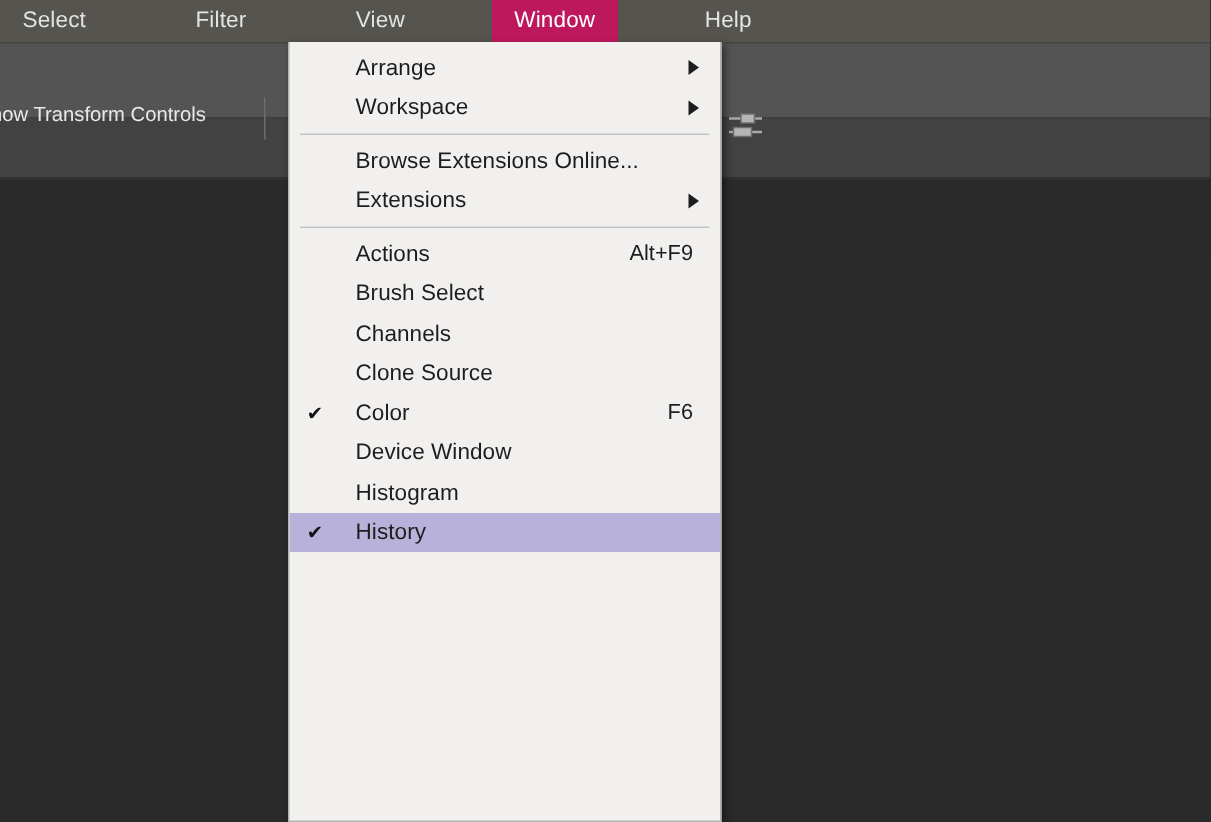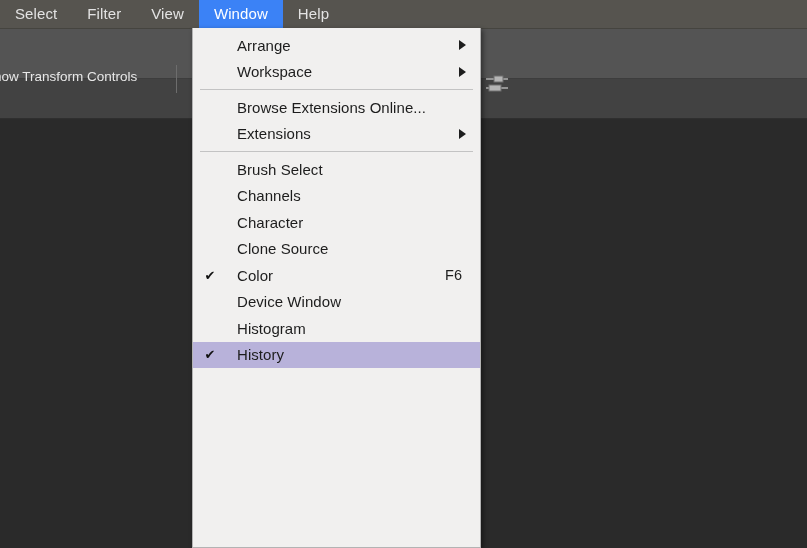--- a/index.html
+++ b/index.html
@@ -39,34 +39,35 @@
     width: 807px; height: 428px;
     background: #2a2a2a;
   }
 
   
   .menubar {
     position: absolute; left: 0; top: 0;
     height: 28px;
     display: flex;
     align-items: flex-end;
+    gap: 43px;
   }
   .menubar-item {
     display: flex;
     align-items: center;
     padding: 0 15px;
     color: #e3e3e3;
     font-size: 15px;
     line-height: 28px;
     letter-spacing: .1px;
     white-space: nowrap;
     cursor: default;
   }
   .menubar-item.active {
-    background: #3b82f6;
+    background: #be185d;
     color: #ffffff;
   }
 
   
   .options-strip {
     position: absolute; left: 0; top: 29px;
     width: 480px; height: 49px;
     display: flex;
     align-items: center;
   }
@@ -208,27 +209,28 @@
       <div class="menu-sep"></div>
       <div class="menu-row">
         <span class="mi-label">Browse Extensions Online...</span>
       </div>
       <div class="menu-row">
         <span class="mi-label">Extensions</span>
         <span class="mi-arrow"></span>
       </div>
       <div class="menu-sep"></div>
       <div class="menu-row">
+        <span class="mi-label">Actions</span>
+        <span class="mi-shortcut">Alt+F9</span>
+      </div>
+      <div class="menu-row">
         <span class="mi-label">Brush Select</span>
       </div>
       <div class="menu-row">
         <span class="mi-label">Channels</span>
-      </div>
-      <div class="menu-row">
-        <span class="mi-label">Character</span>
       </div>
       <div class="menu-row">
         <span class="mi-label">Clone Source</span>
       </div>
       <div class="menu-row">
         <span class="mi-check">✔</span>
         <span class="mi-label">Color</span>
         <span class="mi-shortcut">F6</span>
       </div>
       <div class="menu-row">

